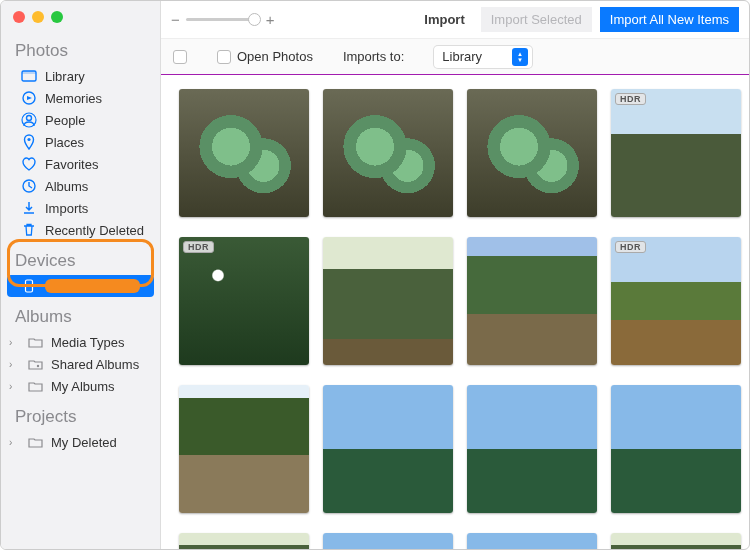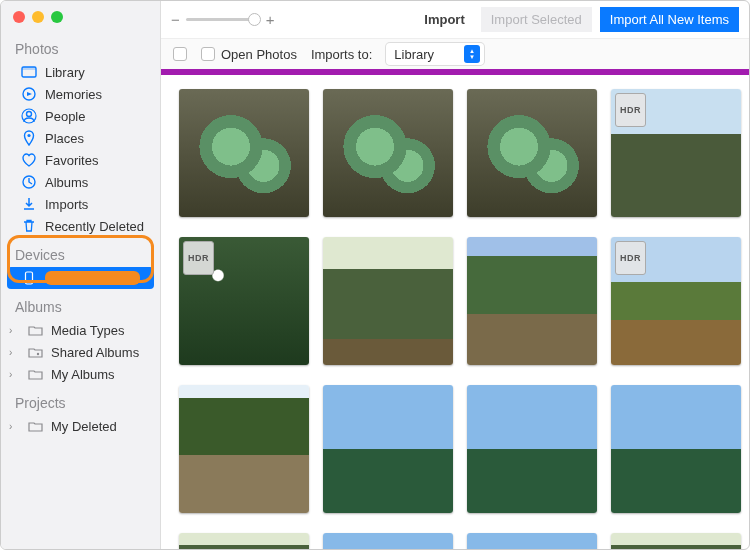--- a/index.html
+++ b/index.html
@@ -31,21 +31,21 @@
     display: flex;
     gap: 7px;
     padding: 10px 12px 8px 12px;
   }
   .dot { width: 12px; height: 12px; border-radius: 50%; }
   .dot.red { background: #ff5f57; }
   .dot.yellow { background: #febc2e; }
   .dot.green { background: #28c840; }
 
   .section-label {
-    font-size: 14px;
+    font-size: 17px;
     color: #8a8a8e;
     padding: 10px 14px 4px 14px;
     font-weight: 500;
   }
   .sb-item {
     display: flex;
     align-items: center;
     gap: 8px;
     padding: 3px 14px 3px 20px;
     cursor: default;
@@ -145,23 +145,23 @@
   }
   .btn.primary {
     background: #0a7aff;
     color: #fff;
   }
 
   .options-bar {
     height: 36px;
     display: flex;
     align-items: center;
-    gap: 14px;
+    gap: 30px;
     padding: 0 12px;
-    border-bottom: 6px solid #a21caf;
+    border-bottom: 1px solid #a21caf;
     background: #fafafa;
   }
   .cb {
     width: 14px; height: 14px;
     border: 1px solid #bbb;
     border-radius: 3px;
     background: #fff;
   }
   .opt-label { color: #333; font-size: 13px; }
   .select {
@@ -207,21 +207,21 @@
     box-shadow: 0 1px 2px rgba(0,0,0,0.3);
   }
   .badge {
     position: absolute;
     top: 4px; left: 4px;
     background: rgba(230,230,230,0.9);
     border: 1px solid #aaa;
     border-radius: 3px;
     font-size: 9px;
     font-weight: 600;
-    padding: 11px 4px;
+    padding: 0 4px;
     color: #555;
     letter-spacing: 0.5px;
   }
   
   .t-succ { background: radial-gradient(circle at 40% 45%, #7fbf8a 0 18%, #5a9065 18% 30%, transparent 30%),
                        radial-gradient(circle at 65% 60%, #7fbf8a 0 14%, #5a9065 14% 24%, transparent 24%),
                        linear-gradient(#6a6a55,#3d3d2a); }
   .t-rock { background: linear-gradient(to bottom, #c8dff0 0 35%, #4a5a3a 35% 100%);}
   .t-forest1 { background: linear-gradient(to bottom, #dfe8d0 0 25%, #4a613c 25% 80%, #6a5a3a 80% 100%);}
   .t-branch { background: radial-gradient(circle at 30% 30%, #fff 0 4%, transparent 5%), linear-gradient(#3a5a36,#1e3a1e);}

